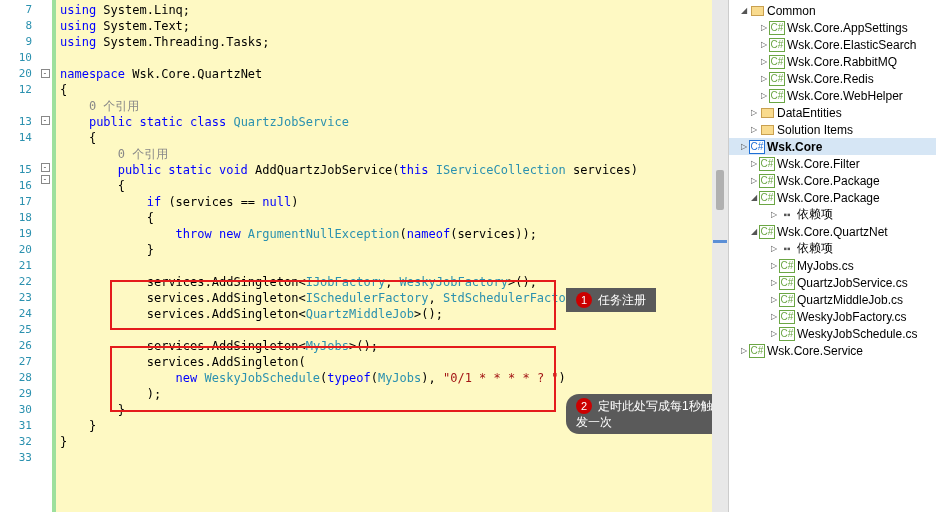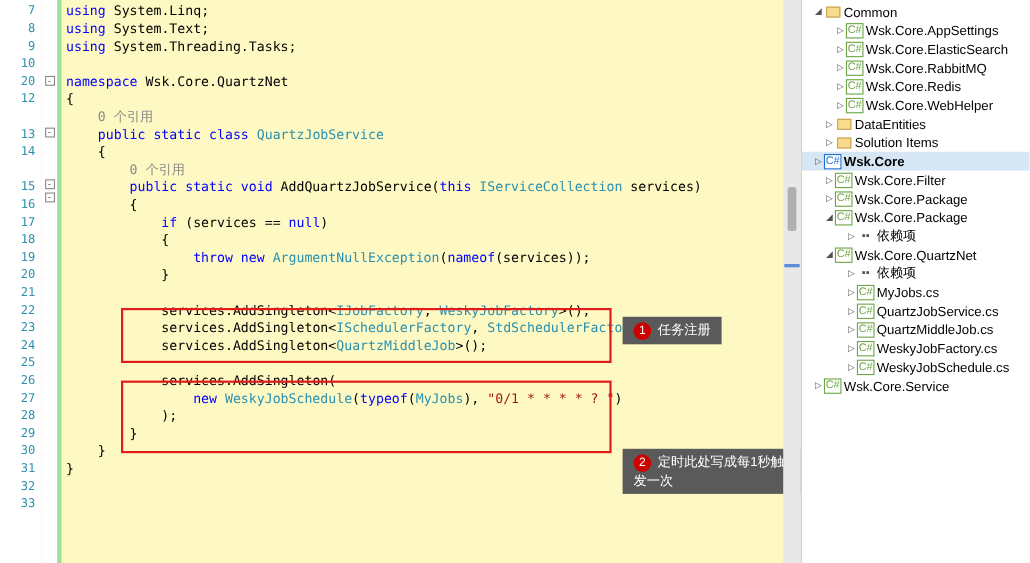--- a/index.html
+++ b/index.html
@@ -19,21 +19,21 @@
   .str { color: #a31515; }
   .plain { color: #000; }
   .gray { color: #888; }
   
   .redbox1 { position: absolute; left: 54px; top: 280px; width: 446px; height: 50px; border: 2px solid #e41b1b; pointer-events: none; }
   .redbox2 { position: absolute; left: 54px; top: 346px; width: 446px; height: 66px; border: 2px solid #e41b1b; pointer-events: none; }
   
   .callout { position: absolute; background: #5a5a5a; color: #fff; padding: 4px 10px; font-size: 12px; font-family: 'Microsoft YaHei', sans-serif; }
   .callout .num { display: inline-block; width: 16px; height: 16px; background: #c00; border-radius: 50%; text-align: center; line-height: 16px; margin-right: 6px; font-size: 11px; }
   .co1 { left: 510px; top: 288px; }
-  .co2 { left: 510px; top: 408px; }
+  .co2 { left: 510px; top: 394px; border-radius: 13px; }
   
   .scroller { position: absolute; left: 712px; top: 0; width: 16px; height: 512px; background: #e8e8e8; }
   .scrollthumb { position: absolute; top: 170px; width: 8px; left: 4px; height: 40px; background: #b0b0b0; border-radius: 2px; }
   .scrollmark { position: absolute; left: 1px; width: 14px; height: 3px; background: #5b8fd6; }
   
   .solution { position: absolute; left: 728px; top: 0; width: 208px; height: 512px; background: #fff; border-left: 1px solid #ccc; font-family: 'Segoe UI', sans-serif; font-size: 12px; }
   .tree { padding-top: 2px; }
   .tree .node { height: 17px; display: flex; align-items: center; white-space: nowrap; overflow: hidden; }
   .tree .exp { width: 10px; color: #555; font-size: 8px; text-align: center; }
   .tree .ico { width: 16px; height: 14px; display: inline-flex; align-items: center; justify-content: center; font-size: 10px; margin-right: 2px; }
@@ -128,20 +128,21 @@
     <div class="ln">        <span class="plain">{</span></div>
     <div class="ln">            <span class="kw">if</span><span class="plain"> (services == </span><span class="kw">null</span><span class="plain">)</span></div>
     <div class="ln">            <span class="plain">{</span></div>
     <div class="ln">                <span class="kw">throw new </span><span class="type">ArgumentNullException</span><span class="plain">(</span><span class="kw">nameof</span><span class="plain">(services));</span></div>
     <div class="ln">            <span class="plain">}</span></div>
     <div class="ln"></div>
     <div class="ln">            <span class="plain">services.</span><span class="plain">AddSingleton</span><span class="plain">&lt;</span><span class="type">IJobFactory</span><span class="plain">, </span><span class="type">WeskyJobFactory</span><span class="plain">&gt;();</span></div>
     <div class="ln">            <span class="plain">services.</span><span class="plain">AddSingleton</span><span class="plain">&lt;</span><span class="type">ISchedulerFactory</span><span class="plain">, </span><span class="type">StdSchedulerFactory</span><span class="plain">&gt;();</span></div>
     <div class="ln">            <span class="plain">services.</span><span class="plain">AddSingleton</span><span class="plain">&lt;</span><span class="type">QuartzMiddleJob</span><span class="plain">&gt;();</span></div>
     <div class="ln"></div>
+    <div class="ln">            <span class="plain">services.</span><span class="plain">AddSingleton</span><span class="plain">&lt;</span><span class="type">MyJobs</span><span class="plain">&gt;();</span></div>
     <div class="ln">            <span class="plain">services.</span><span class="plain">AddSingleton</span><span class="plain">(</span></div>
     <div class="ln">                <span class="kw">new </span><span class="type">WeskyJobSchedule</span><span class="plain">(</span><span class="kw">typeof</span><span class="plain">(</span><span class="type">MyJobs</span><span class="plain">), </span><span class="str">"0/1 * * * * ? "</span><span class="plain">)</span></div>
     <div class="ln">            <span class="plain">);</span></div>
     <div class="ln">        <span class="plain">}</span></div>
     <div class="ln">    <span class="plain">}</span></div>
     <div class="ln"><span class="plain">}</span></div>
     <div class="ln"></div>
 
     <div class="redbox1"></div>
     <div class="redbox2"></div>

